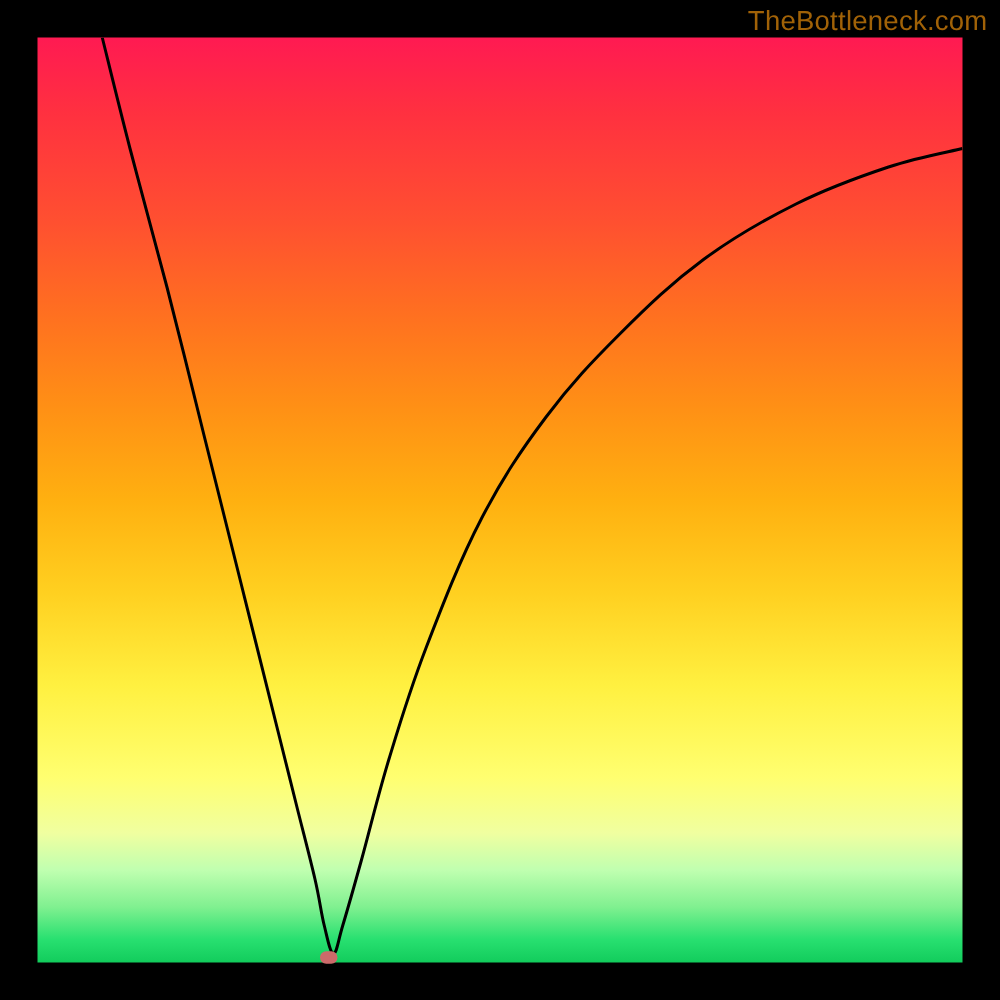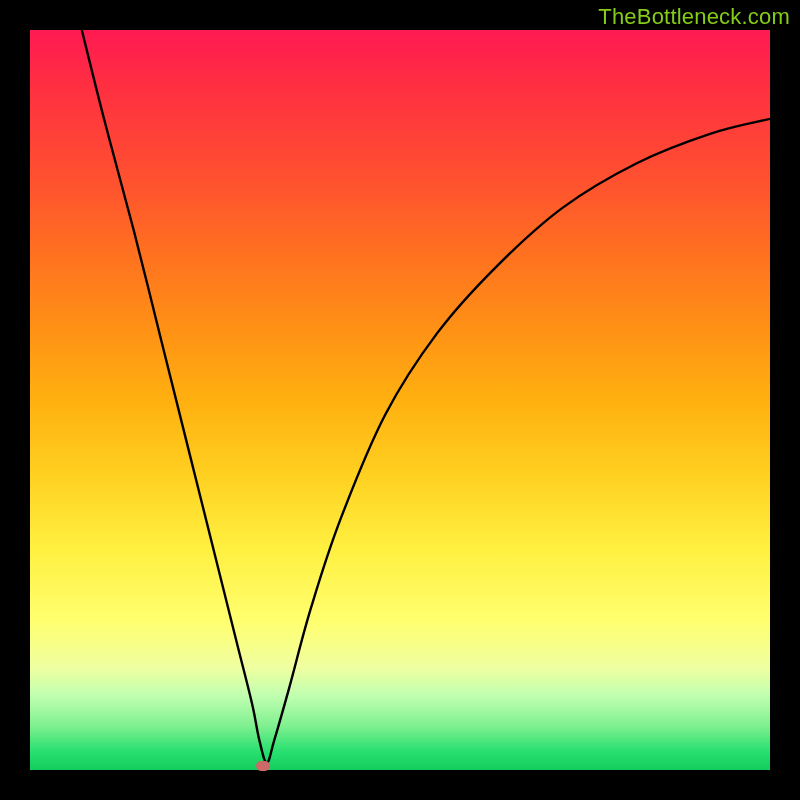--- a/index.html
+++ b/index.html
@@ -46,21 +46,21 @@
     width: 14px;
     height: 10px;
     background: #cc6a6a;
     border-radius: 5px;
     transform: translate(-50%, -50%);
   }
   .watermark {
     position: absolute;
     top: 4px;
     right: 10px;
-    color: #84cc16;
+    color: #a16207;
     font-size: 22px;
     letter-spacing: 0.2px;
   }
 </style>
 </head>
 <body>
 
 <div class="plot-area">
   <svg class="curve-svg" viewBox="0 0 740 740" preserveAspectRatio="none">
     <path id="curve-path" d="M 51.800000000000004 0 C 55.79600000000001 15.983999999999991, 64.676 52.83599999999994, 74 88.79999999999995 C 83.324 124.76399999999997, 92.94400000000002 158.50800000000004, 103.60000000000001 199.80000000000007 C 114.256 241.0920000000001, 122.54399999999998 275.5760000000001, 133.2 318.20000000000005 C 143.856 360.824, 152.144 393.97600000000006, 162.8 436.6 C 173.45600000000002 479.224, 184.40800000000002 523.032, 192.4 555 C 200.392 586.968, 201.872 592.888, 207.20000000000002 614.2 C 212.52800000000002 635.5120000000001, 218.004 656.084, 222 673.4 C 225.996 690.716, 226.736 699.7439999999999, 229.4 710.4 C 232.06400000000002 721.056, 234.136 732.6, 236.8 732.6 C 239.46400000000003 732.6, 240.204 723.72, 244.20000000000002 710.4 C 248.19600000000003 697.0799999999999, 252.34 682.576, 259 658.6 C 265.65999999999997 634.624, 271.876 607.836, 281.2 577.2 C 290.524 546.5640000000001, 297.48 523.0319999999999, 310.8 488.4 C 324.12 453.768, 337.88399999999996 418.1, 355.2 384.8 C 372.516 351.5, 387.02000000000004 330.04, 407.00000000000006 303.40000000000003 C 426.9800000000001 276.76000000000005, 443.556 259.44399999999996, 466.2 236.79999999999995 C 488.844 214.15599999999995, 507.49199999999996 196.248, 532.8 177.60000000000002 C 558.108 158.95200000000006, 580.16 146.52000000000004, 606.8 133.20000000000005 C 633.4399999999999 119.88000000000005, 656.8240000000001 111.59200000000004, 680.8000000000001 103.60000000000002 C 704.7760000000001 95.608, 729.344 91.46399999999997, 740 88.79999999999995" fill="none" stroke="#000" stroke-width="2.4"></path>

